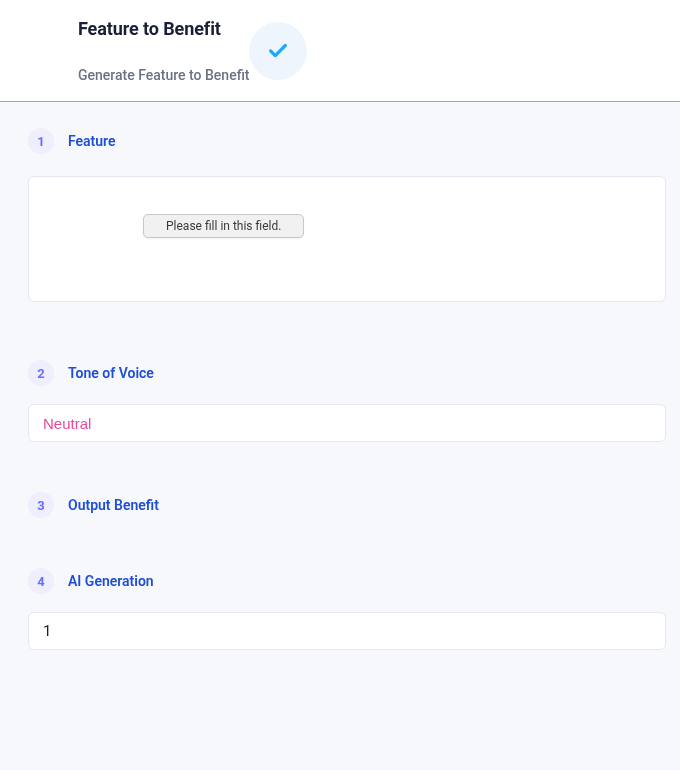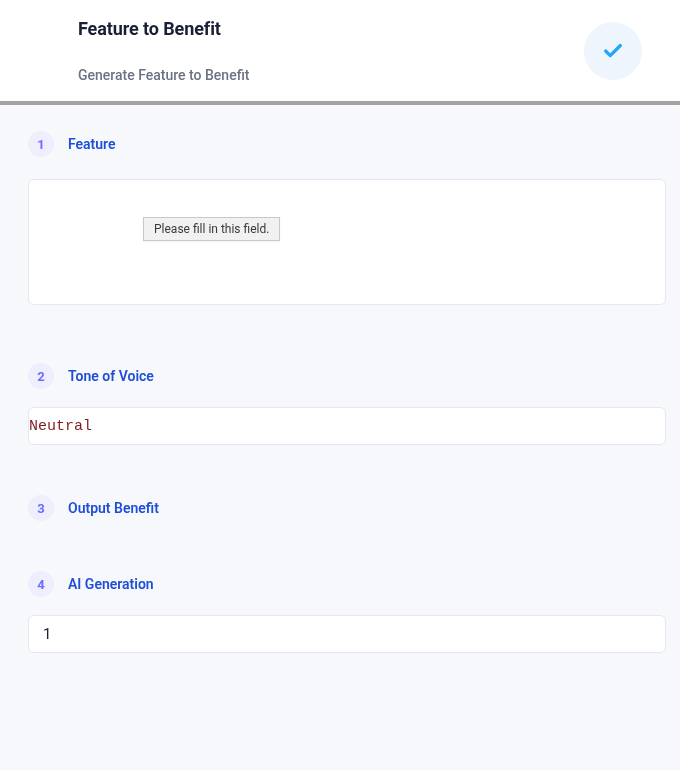--- a/index.html
+++ b/index.html
@@ -10,24 +10,23 @@
     }
     body {
       width: 680px;
       height: 770px;
       background: #f7f8fb;
       overflow: hidden;
     }
     .header {
       background: #ffffff;
       padding: 18px 28px 18px 78px;
-      border-bottom: 4px solid #a3a3a3;
-      display: flex;
-      align-items: center;
-      justify-content: space-between;
+      border-bottom: 1px solid #a3a3a3;
+      display: flex;
+      align-items: center;
     }
     .header-text {
       display: flex;
       flex-direction: column;
     }
     .header-title {
       font-size: 18px;
       font-weight: 700;
       color: #1a1f36;
       letter-spacing: -0.1px;
@@ -95,37 +94,37 @@
       resize: none;
       outline: none;
       font-family: inherit;
     }
     .tooltip {
       position: absolute;
       top: 38px;
       left: 115px;
       background: #f1f1f1;
       border: 1px solid #c8c8c8;
-      border-radius: 0;
-      padding: 4px 10px;
+      border-radius: 5px;
+      padding: 4px 22px;
       font-size: 12px;
       color: #3a3a3a;
       box-shadow: 0 1px 2px rgba(0,0,0,0.06);
     }
     .text-input {
       width: 100%;
       height: 38px;
       background: #ffffff;
       border: 1px solid #e5e8ef;
       border-radius: 6px;
-      padding: 0 0;
+      padding: 0 14px;
       font-size: 15px;
-      color: #7f1d1d;
+      color: #ec4899;
       outline: none;
-      font-family: Liberation Mono, monospace;
+      font-family: Liberation Sans, sans-serif;
     }
     .number-input {
       width: 100%;
       height: 38px;
       background: #ffffff;
       border: 1px solid #e5e8ef;
       border-radius: 6px;
       padding: 0 14px;
       font-size: 15px;
       color: #1a1f36;

